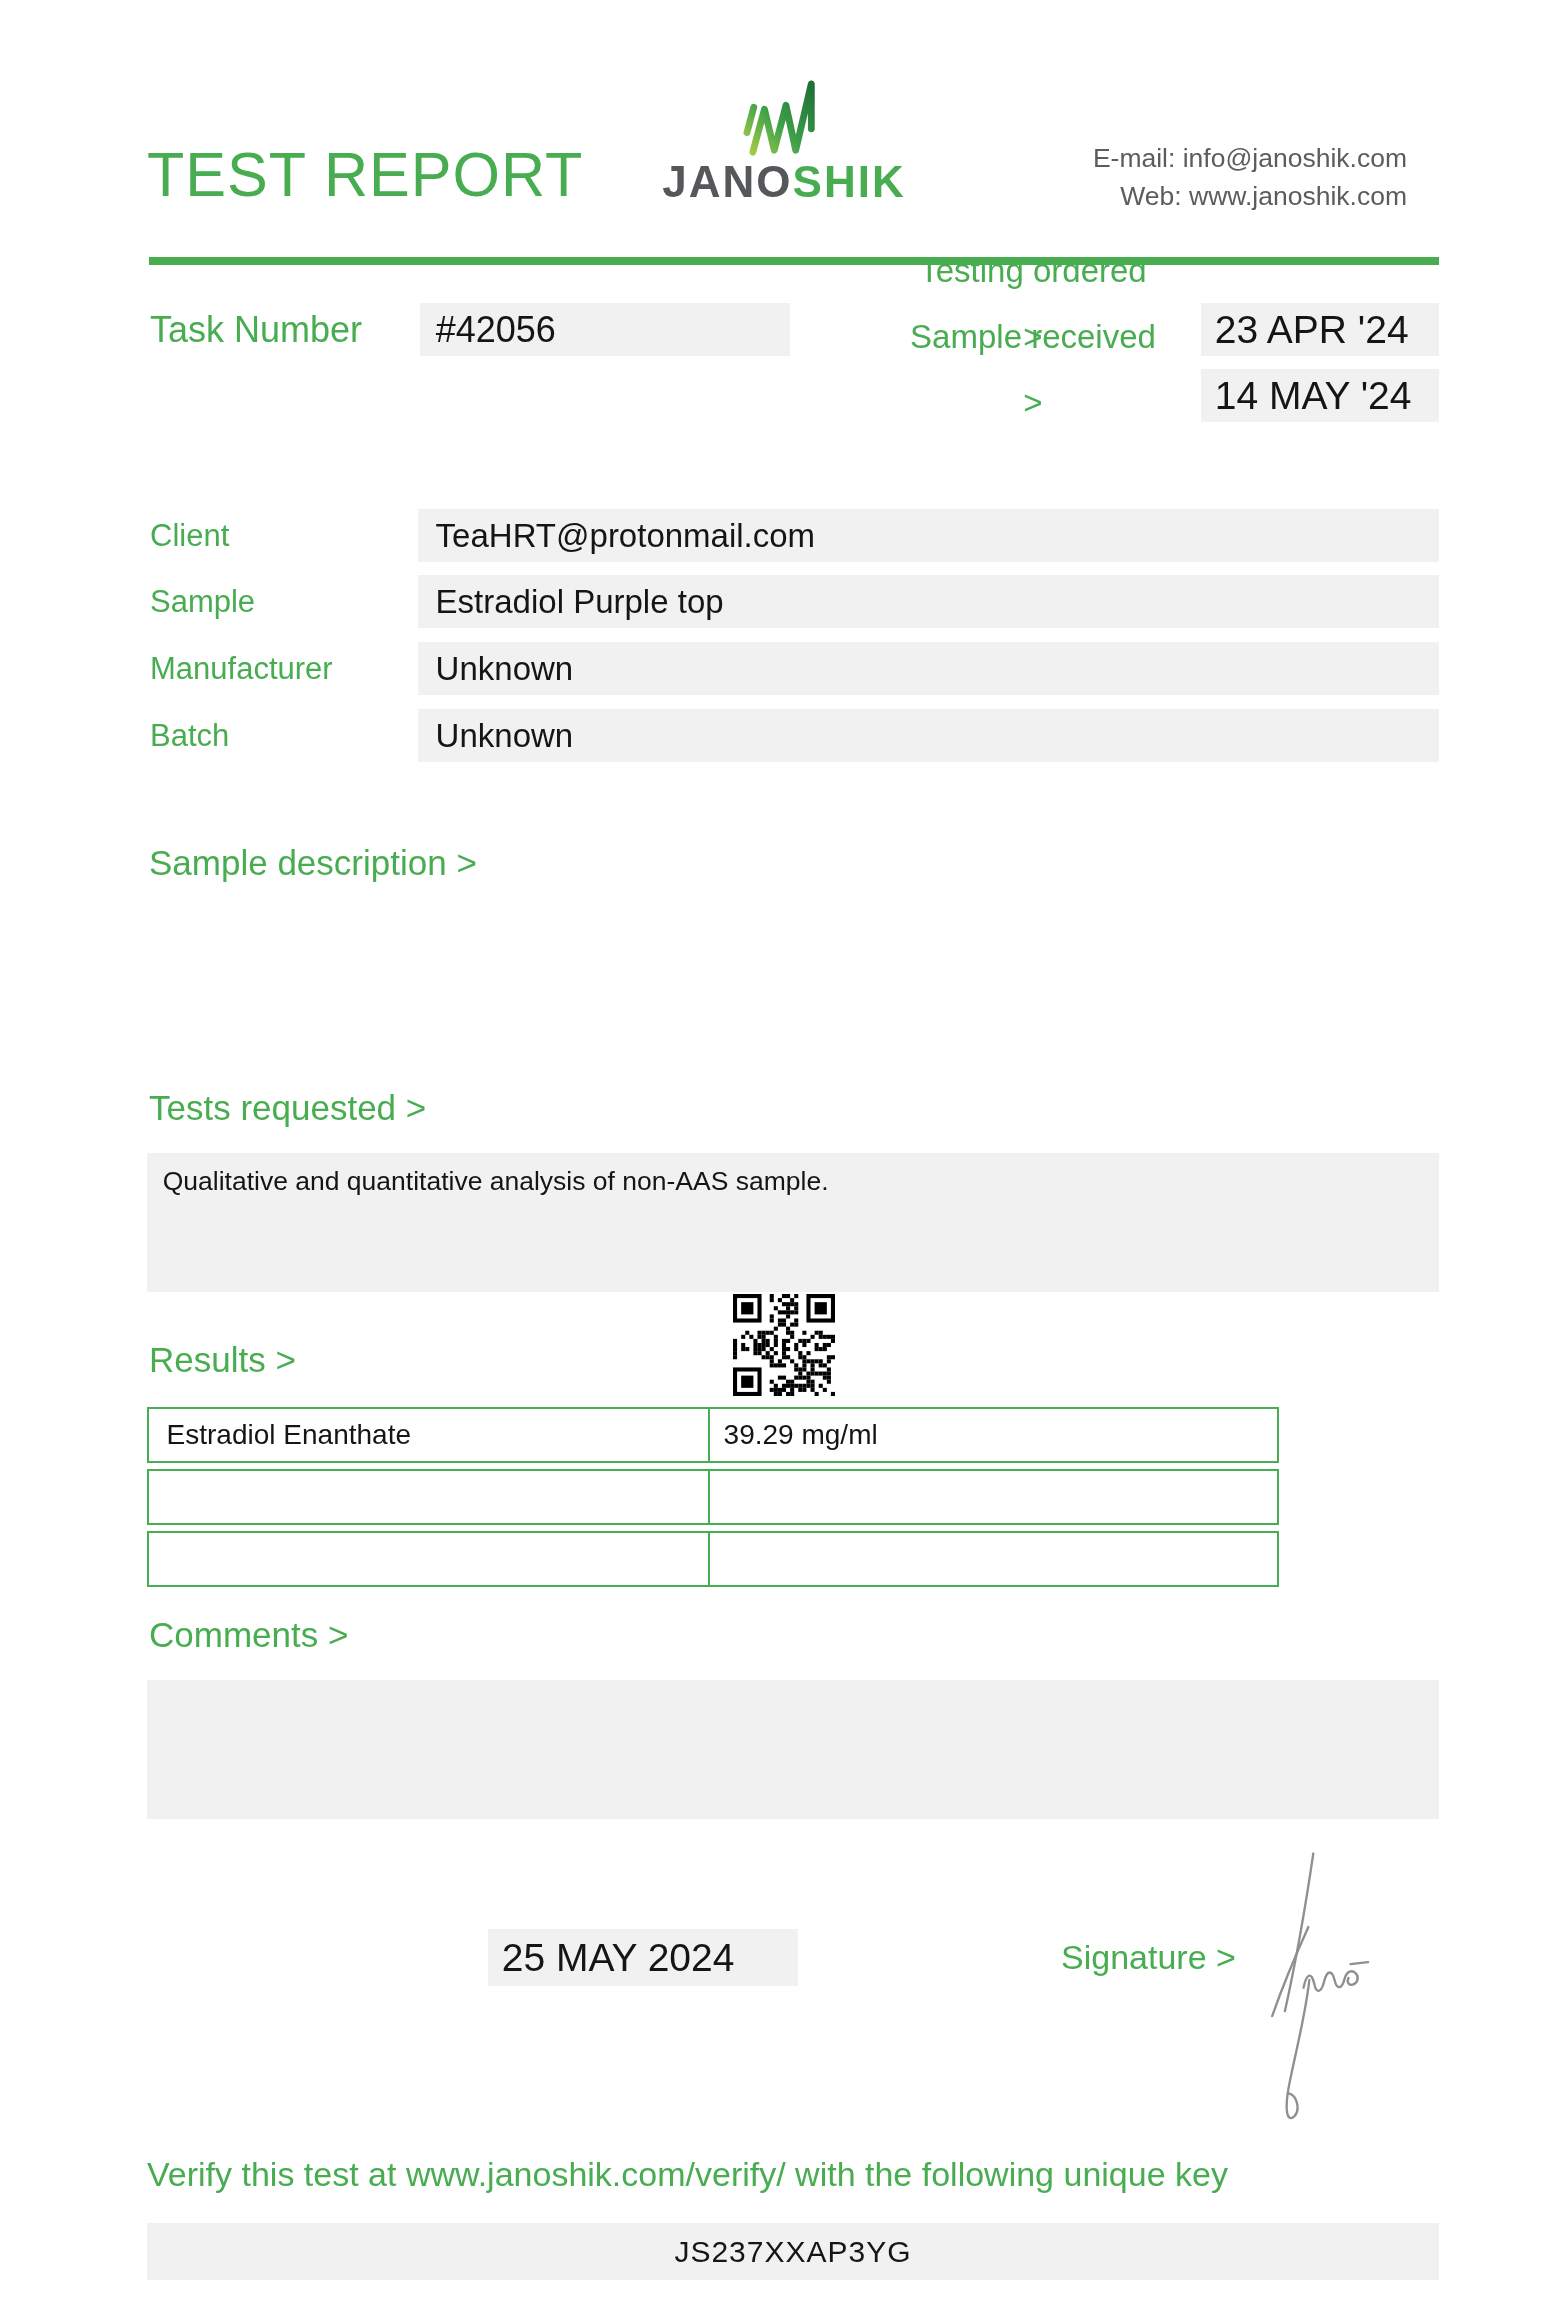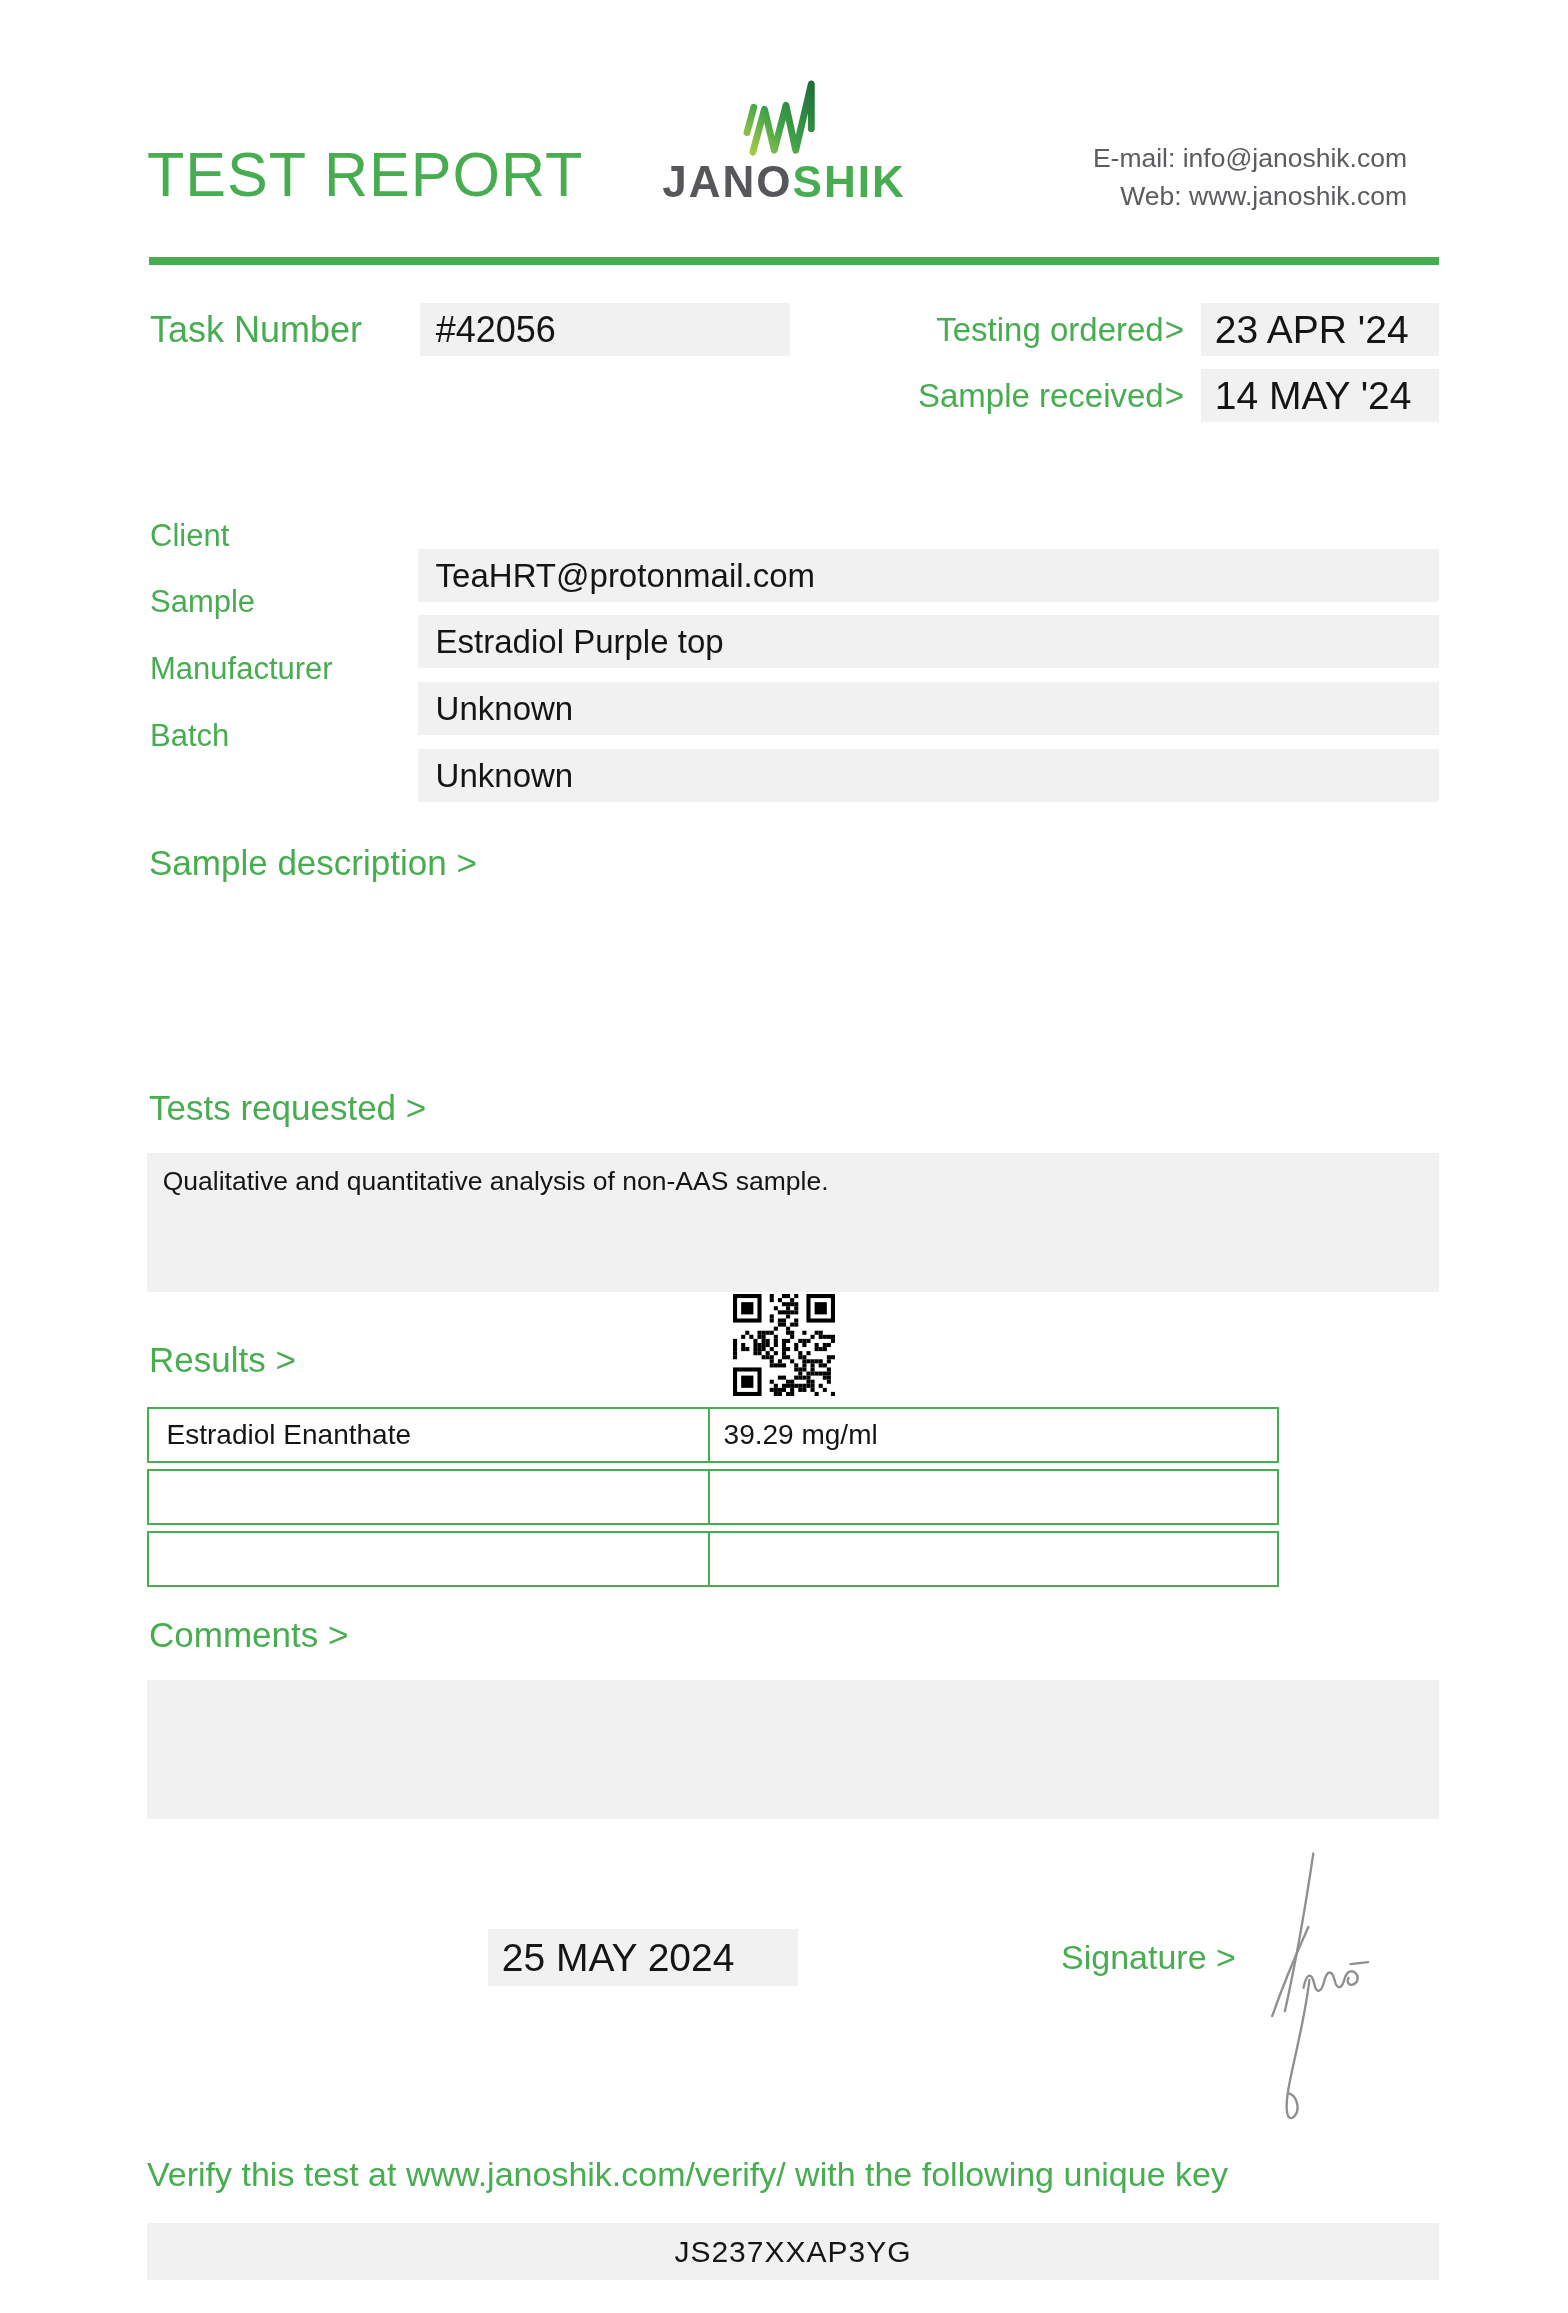--- a/index.html
+++ b/index.html
@@ -26,29 +26,29 @@
   .header-divider { position:absolute; left:149px; top:257px; width:1290px; height:7.8px; background:var(--green); }
 
   
   .green-label { color:var(--green); white-space:nowrap; }
   .task-label { position:absolute; left:150px; top:303px; height:53px; line-height:53px; font-size:36px; }
   .task-box {
     position:absolute; left:420px; top:303px; width:370px; height:53px;
     background:var(--box-bg); font-size:36px; line-height:53px; padding-left:15.7px;
     box-sizing:border-box; white-space:nowrap;
   }
-  .date-label { position:absolute; left:882px; width:302px; height:53px; display:flex; justify-content:flex-end; align-items:center; gap:1px; font-size:33px; color:var(--green); white-space:nowrap; }
+  .date-label { position:absolute; left:882px; width:302px; height:53px; display:flex; justify-content:flex-end; align-items:center; gap:28px; font-size:33px; color:var(--green); white-space:nowrap;flex-direction:column; }
   .date-box { position:absolute; left:1201px; width:238px; height:53px; background:var(--box-bg); font-size:39px; display:flex; align-items:center; padding-left:13.7px; box-sizing:border-box; white-space:nowrap; }
   .row1 { top:303px; } .row2 { top:369px; }
 
   
   .info-label { position:absolute; left:150px; height:53px; line-height:53px; font-size:31px; color:var(--green); }
   .info-box {
     position:absolute; left:418px; width:1021px; height:53px; background:var(--box-bg);
-    font-size:33px; line-height:53px; padding-left:17.6px; box-sizing:border-box; white-space:nowrap;margin-top:40px;
+    font-size:33px; line-height:53px; padding-left:17.6px; box-sizing:border-box; white-space:nowrap;
   }
   .iy0 { top:509px; } .iy1 { top:575px; } .iy2 { top:642px; } .iy3 { top:709px; }
 
   
   .section-heading { position:absolute; left:149px; font-size:35px; line-height:39px; color:var(--green); white-space:nowrap; }
   .gray-panel { position:absolute; left:147px; width:1292px; background:var(--box-bg); box-sizing:border-box; padding:11.8px 15.7px; font-size:26.5px; line-height:33px; }
 
   
   .qr { position:absolute; left:733px; top:1294px; width:102px; height:102px; }
   .results-table { position:absolute; left:147px; top:1407px; width:1132px; }

